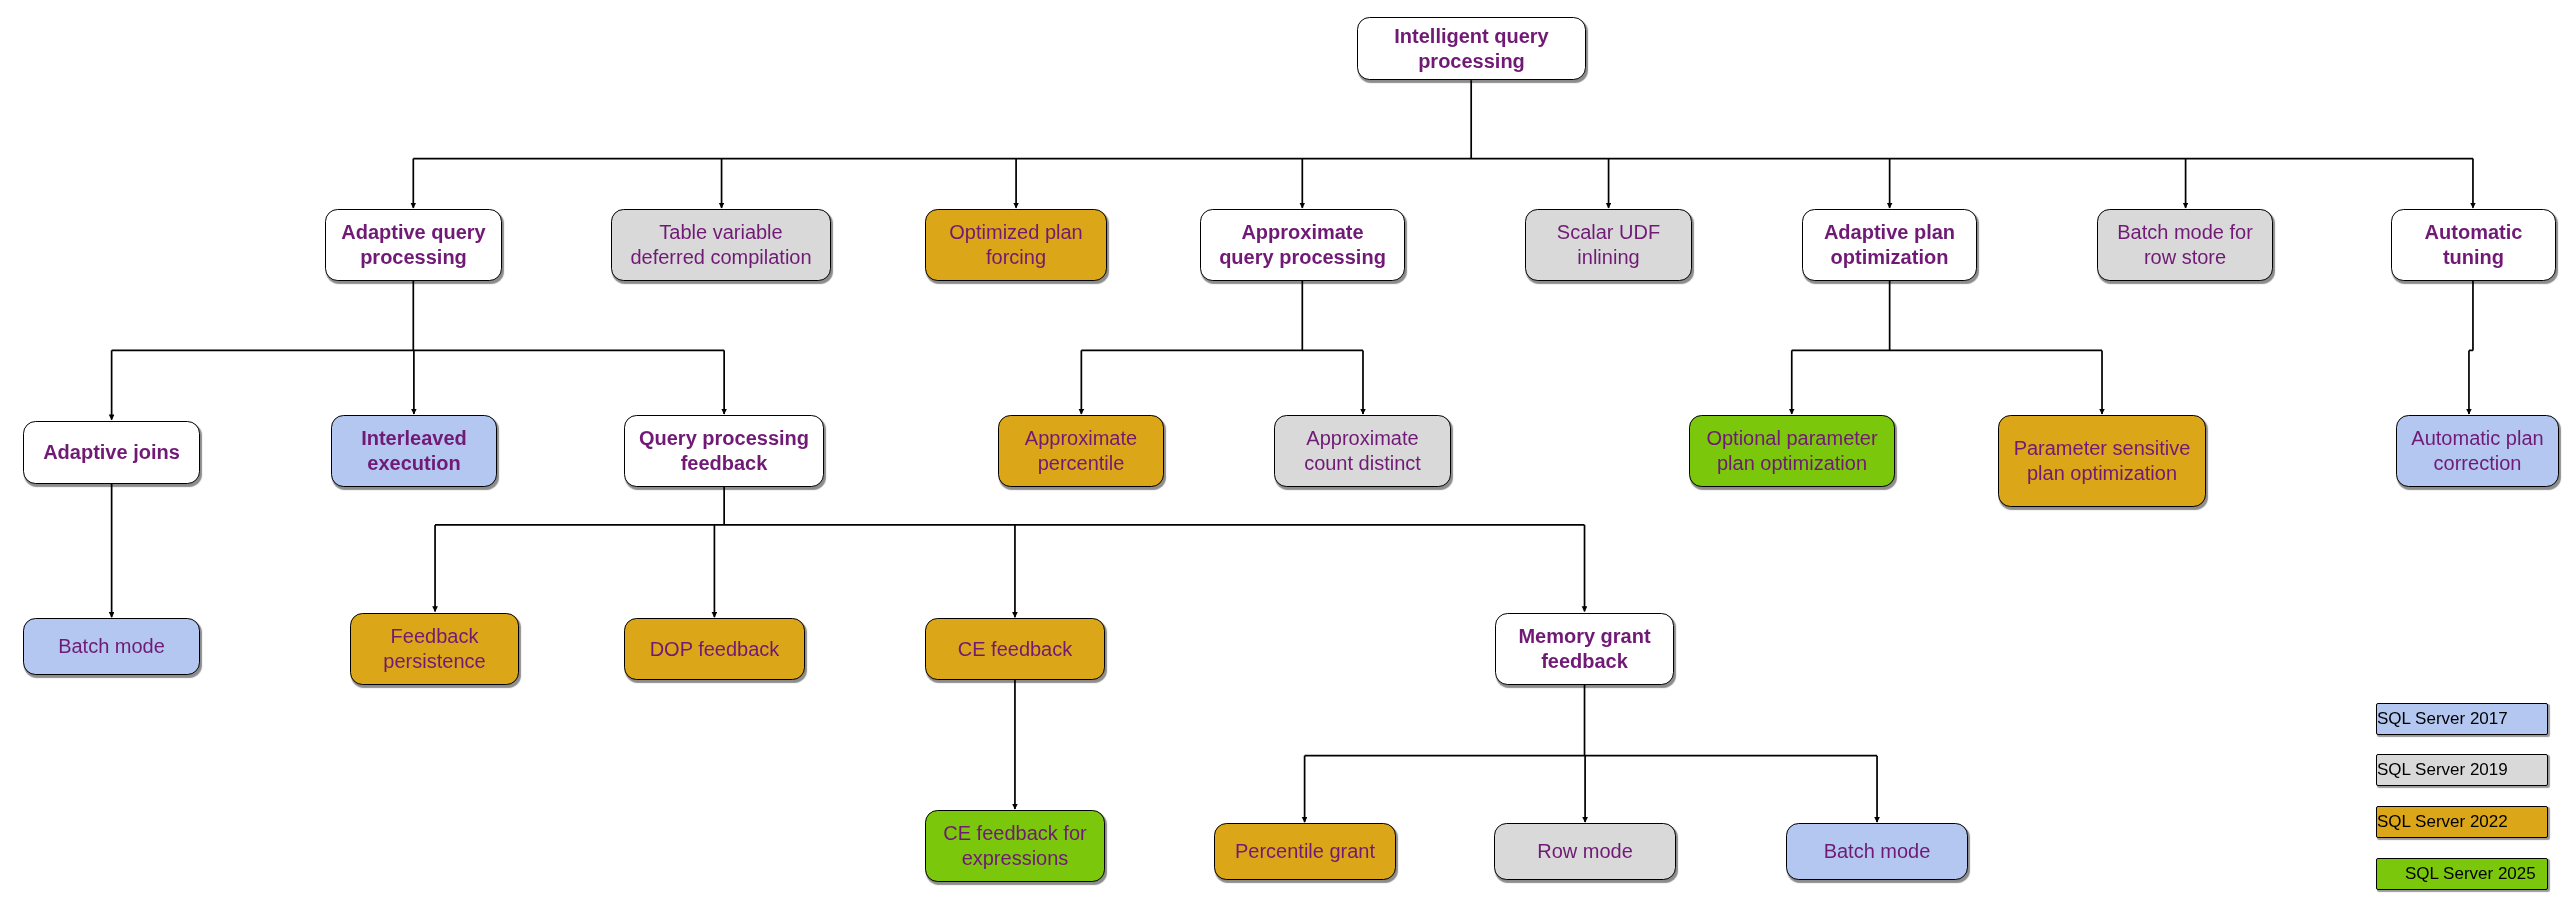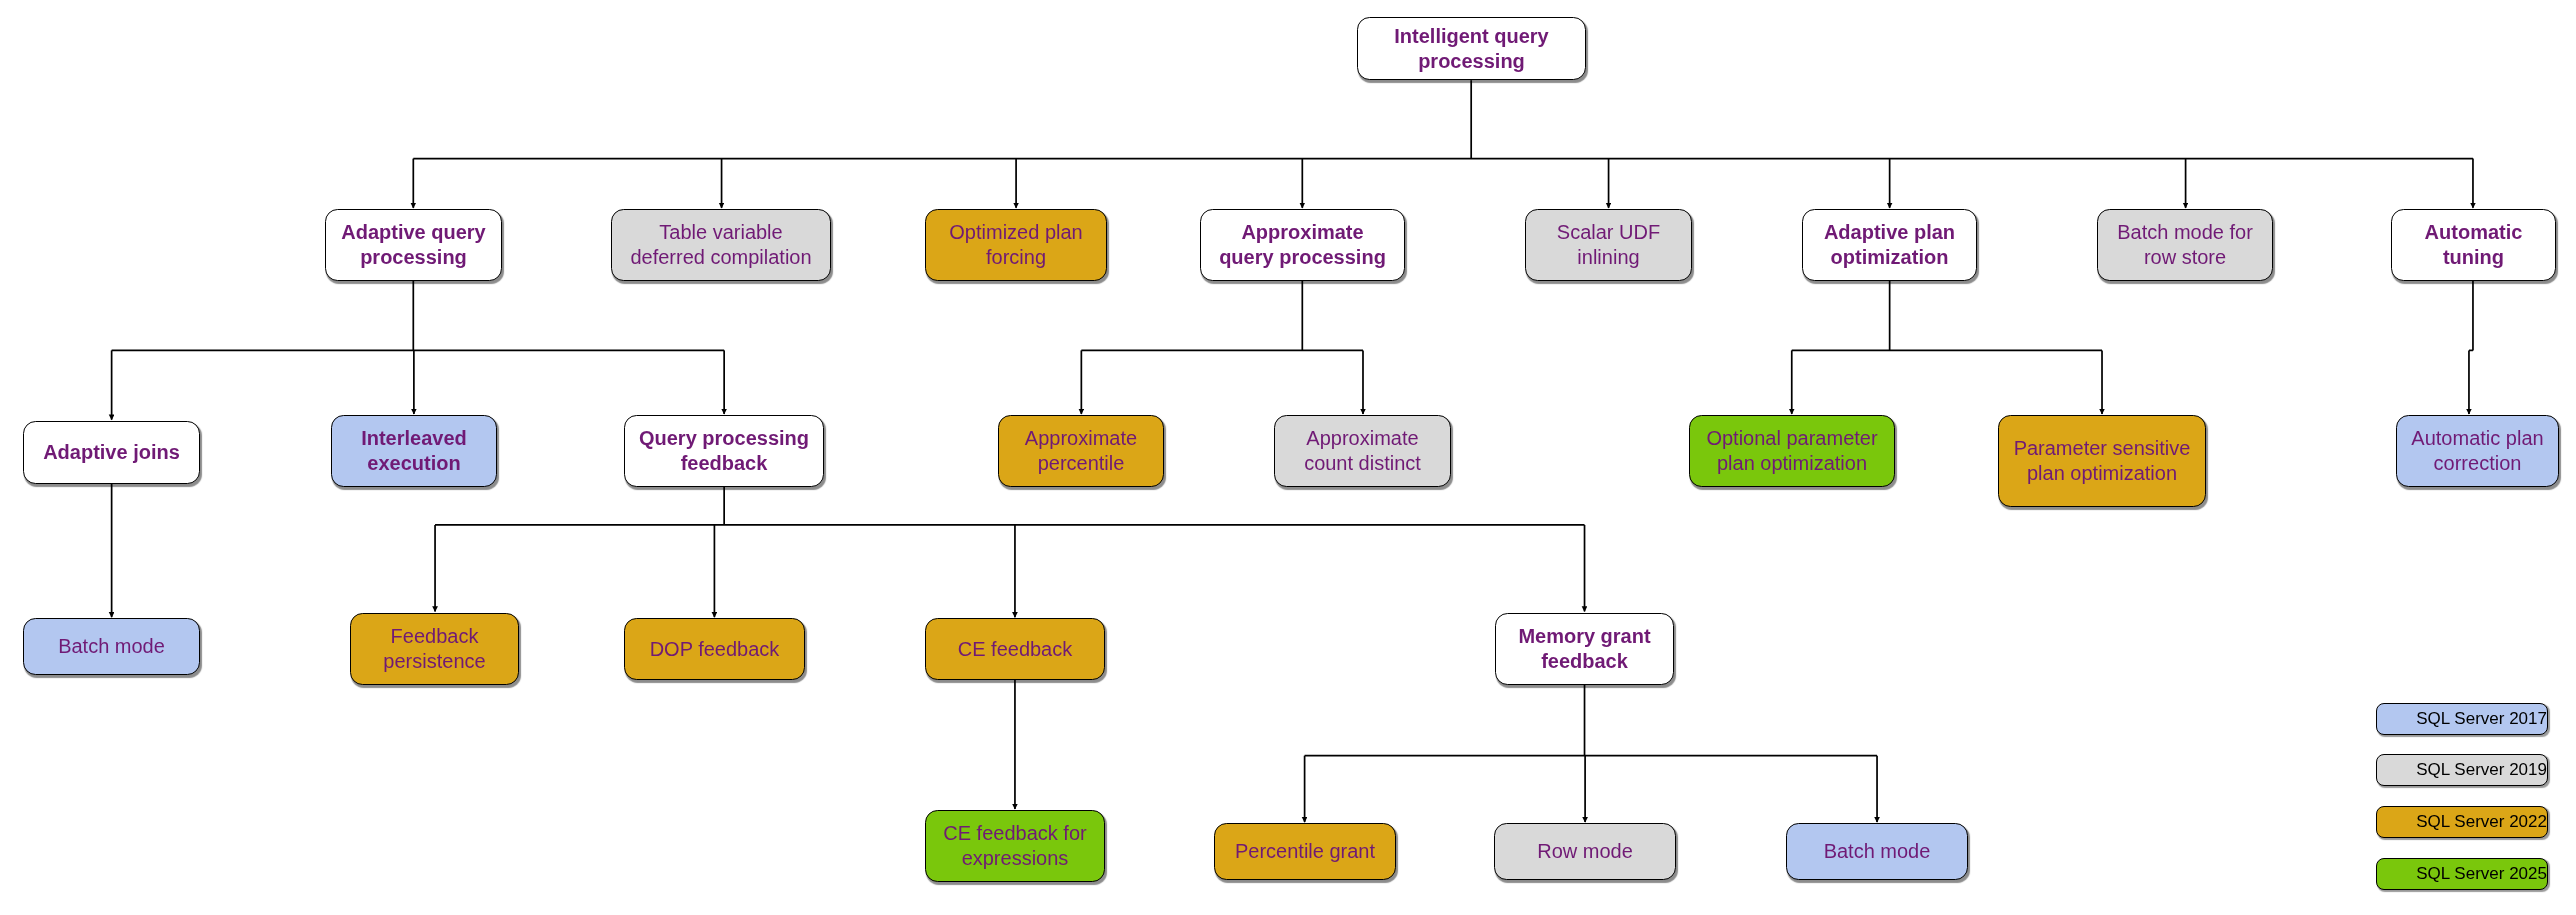--- a/index.html
+++ b/index.html
@@ -38,24 +38,24 @@
     line-height: 1.25;
     padding: 2.3px 5.7px;
     box-shadow: 1.7px 2.3px 1.1px rgba(0,0,0,0.45);
   }
   .node.bold { font-weight: bold; }
   .node .lbl { display: block; white-space: pre-line; }
   .legend-box {
     position: absolute;
     box-sizing: border-box;
     border: 1.7px solid #000000;
-    border-radius: 8px;
+    border-radius: 2px;
     display: flex;
     align-items: center;
-    justify-content: flex-end;
+    justify-content: flex-start;
     font-size: 17px;
     color: #000000;
     box-shadow: 1.1px 1.7px 1.1px rgba(0,0,0,0.4);
   }
 </style>
 </head>
 <body>
 
 <div id="canvas">
   <svg id="edges" viewBox="0 0 4500 1600" xmlns="http://www.w3.org/2000/svg">

